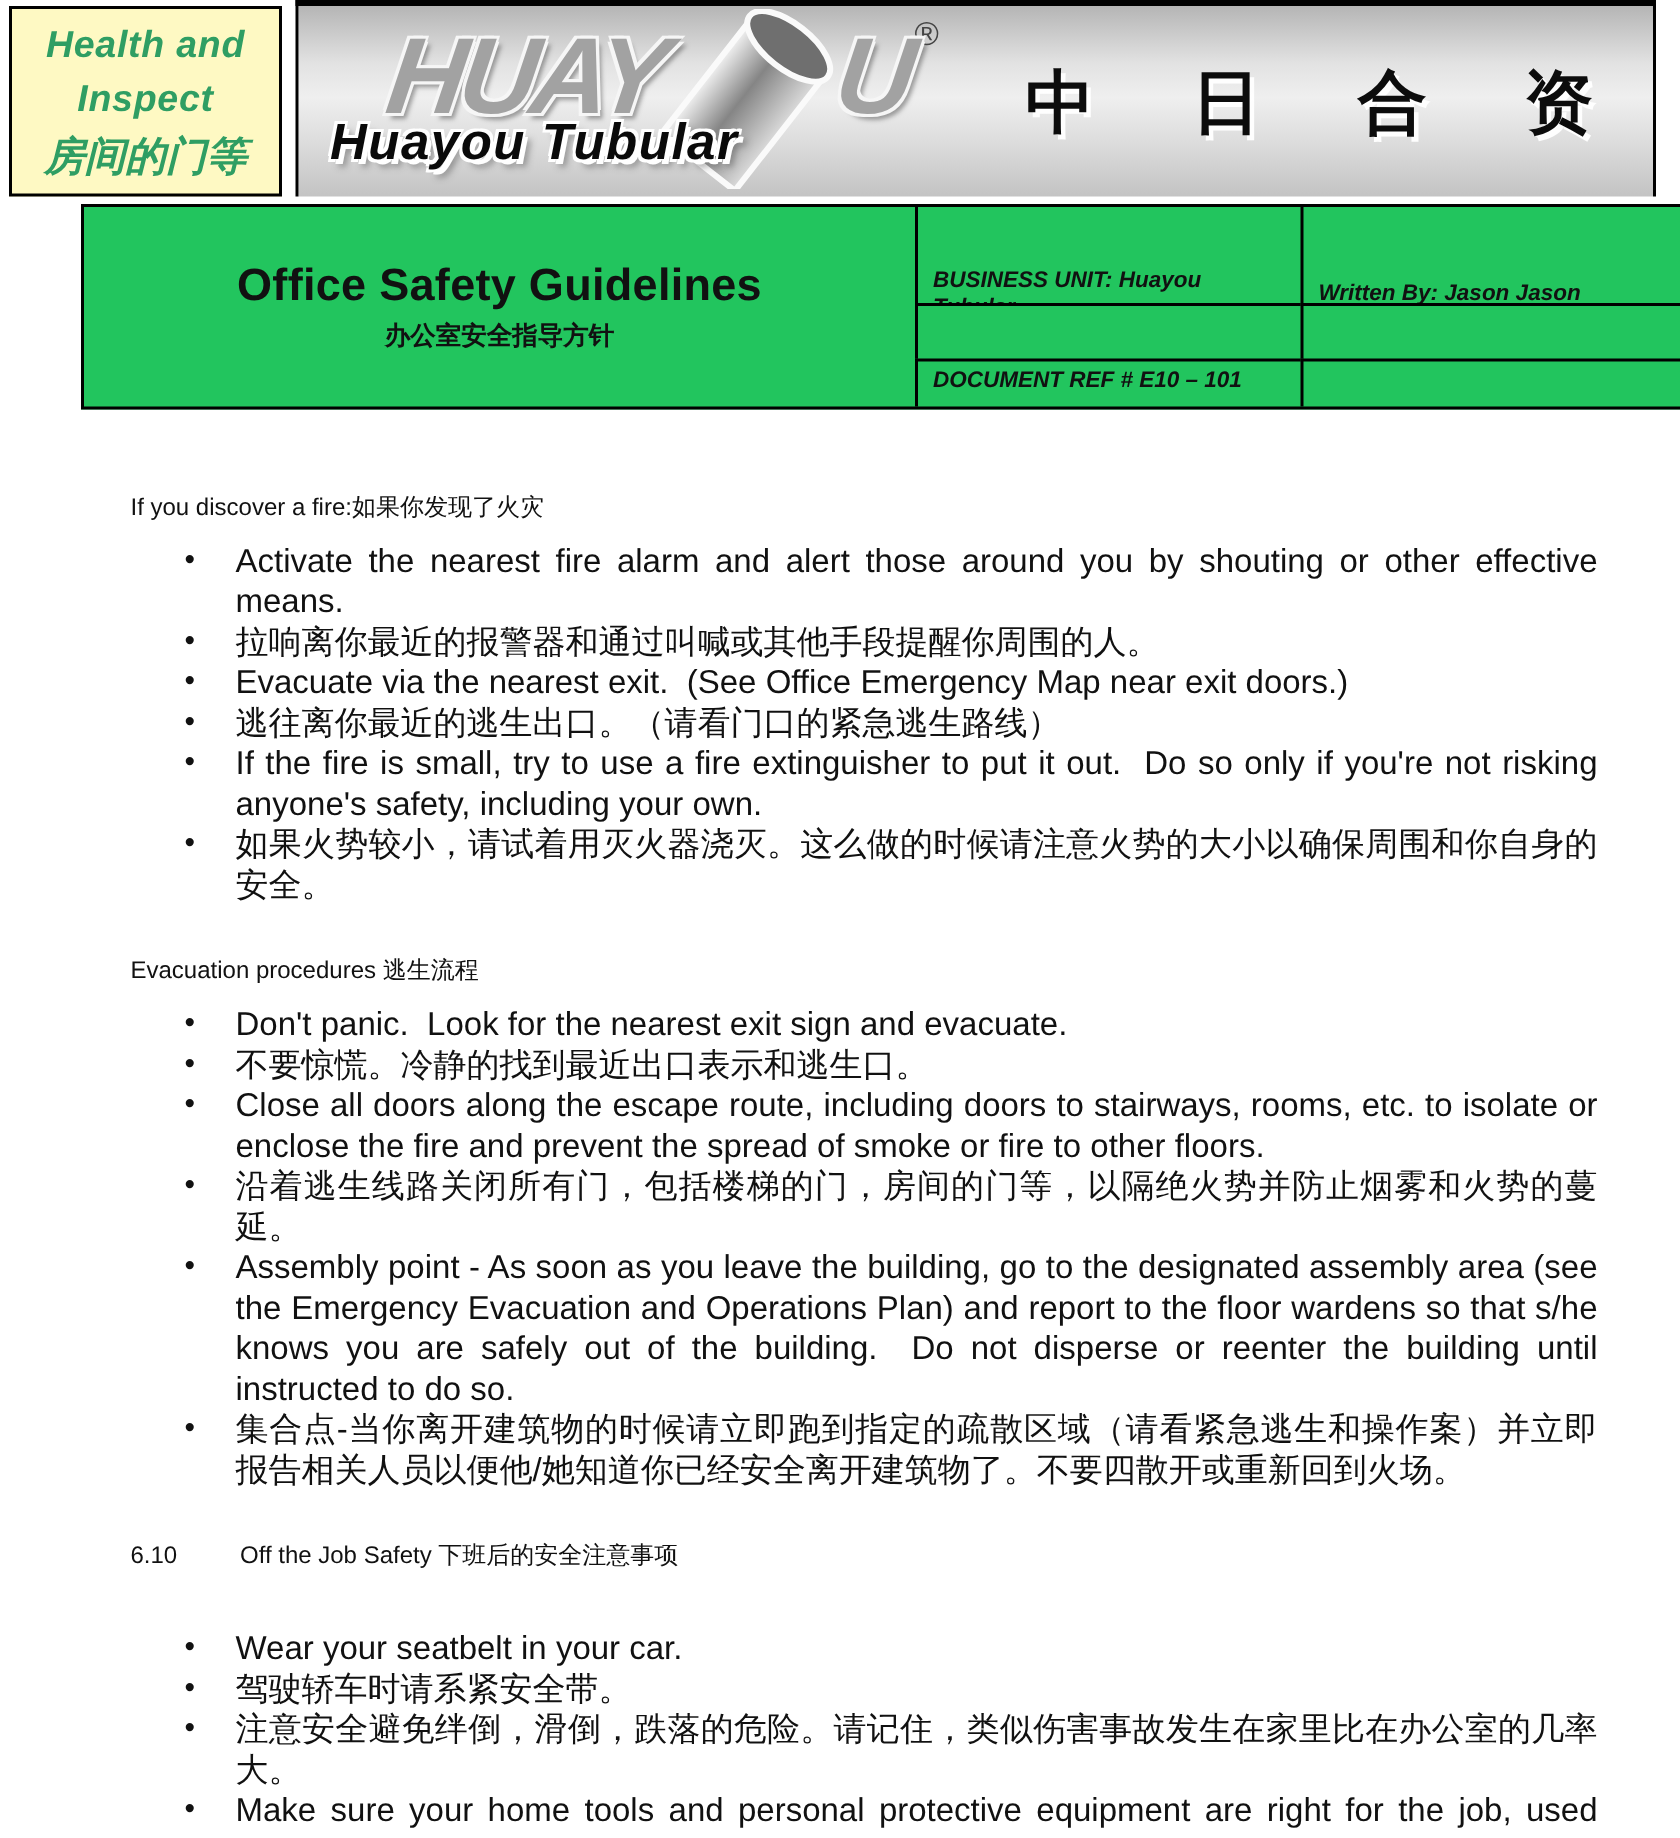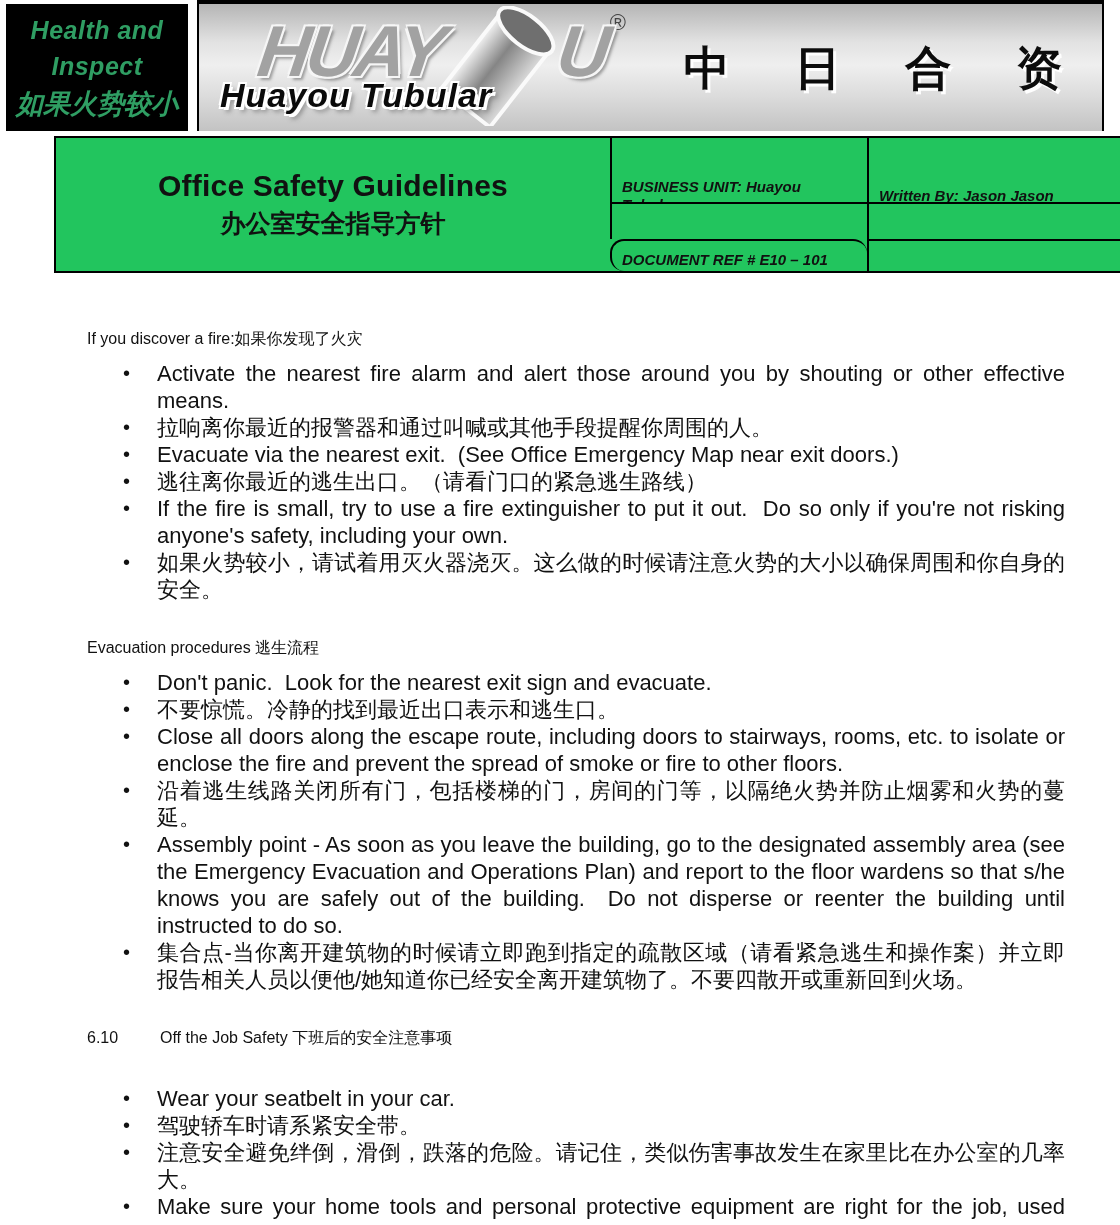--- a/index.html
+++ b/index.html
@@ -7,21 +7,21 @@
   body {
     width:1120px; height:1225px;
     font-family:"Liberation Sans", sans-serif;
     color:#111; position:relative; overflow:hidden;
   }
   .page { position:absolute; inset:0; }
 
   
   .hs-box {
     position:absolute; left:6px; top:4px; width:182px; height:127px;
-    border:2px solid #000; background:#000000;
+    border:2px solid #000; background:#fef9c3;
     display:flex; flex-direction:column; align-items:center; justify-content:center;
     text-align:center;
   }
   .hs-en {
     color:#2f9e63; font-weight:bold; font-style:italic;
     font-size:25px; line-height:36px; letter-spacing:0.5px;
   }
   .hs-zh {
     color:#2f9e63; font-style:italic; font-weight:600;
     font-size:27px; line-height:40px;
@@ -69,21 +69,21 @@
     grid-template-columns:554px 257px 1fr;
     grid-template-rows:64px 37px 1fr;
     background:#22c55e;
     margin-left:48px;
   }
   .title-cell {
     grid-column:1; grid-row:1 / span 3;
     display:flex; flex-direction:column; align-items:center; justify-content:center; gap:4px;
   }
   .doc-title-en { font-size:30px; font-weight:bold; letter-spacing:0.2px; }
-  .doc-title-zh { font-size:25px; font-weight:bold; }
+  .doc-title-zh { font-size:17px; font-weight:bold; }
 
   .cell { border-left:2px solid #000; padding:4px 8px 2px 10px; font-style:italic; white-space:pre-wrap; overflow:hidden; }
   .cell.rb { border-top:2px solid #000; }
   .lab-en { font-size:15px; font-weight:bold; line-height:18px; }
   .cell-written { padding-top:13px; }
   .cell-page { text-align:right; padding-top:2px; }
 
   
   .doc-body { position:absolute; left:0; top:272px; width:1120px; padding:53px 55px 0 87px; }
   .section { margin:0; }
@@ -102,21 +102,21 @@
   }
 </style>
 </head>
 <body>
 
 <div class="page">
 
   <div class="hs-box">
     <div class="hs-en">Health and</div>
     <div class="hs-en">Inspect</div>
-    <div class="hs-zh">如果火势较小</div>
+    <div class="hs-zh">房间的门等</div>
   </div>
 
   <div class="logo-band">
     <div class="logo-mark">
       <span class="logo-letters">HUAY</span>
       <span class="tube-wrap">
         <svg width="130" height="120" viewBox="0 0 130 120">
           <defs>
             <linearGradient id="tubeG" x1="0" y1="0" x2="1" y2="0">
               <stop offset="0" stop-color="#f2f2f2"></stop>
@@ -158,21 +158,21 @@
     <div class="cell rb" style="grid-column:2;grid-row:2;">
       
       
     </div>
 
     <div class="cell rb" style="grid-column:3;grid-row:2;">
       
       
     </div>
 
-    <div class="cell rb" style="grid-column:2;grid-row:3;display:flex;align-items:flex-end;border-radius:14px;">
+    <div class="cell rb" style="grid-column:2;grid-row:3;display:flex;align-items:flex-start;">
       <div class="lab-en">DOCUMENT REF # E10 – 101</div>
     </div>
 
     <div class="cell rb cell-page" style="grid-column:3;grid-row:3;">
       
       
     </div>
   </div>
 
   <div class="doc-body">

